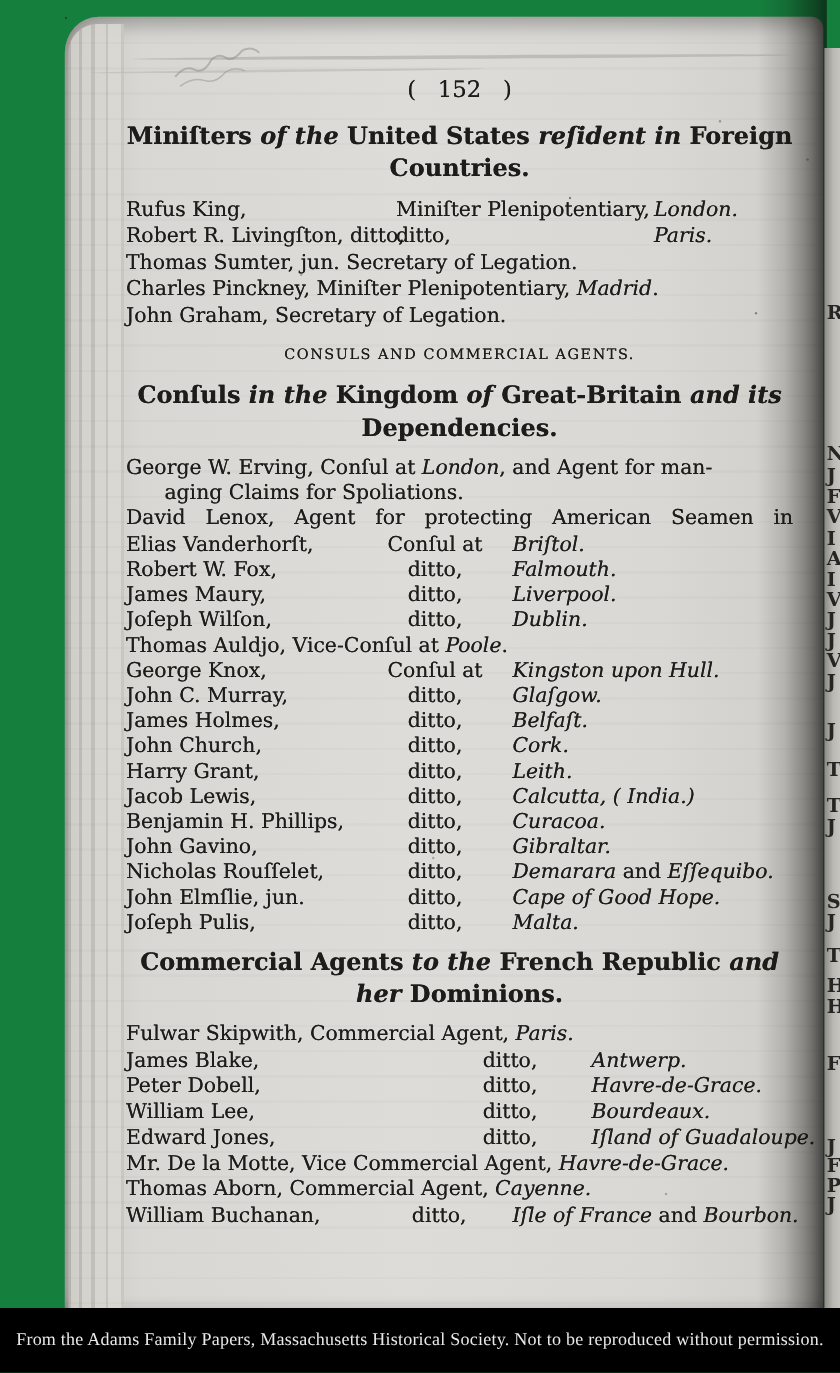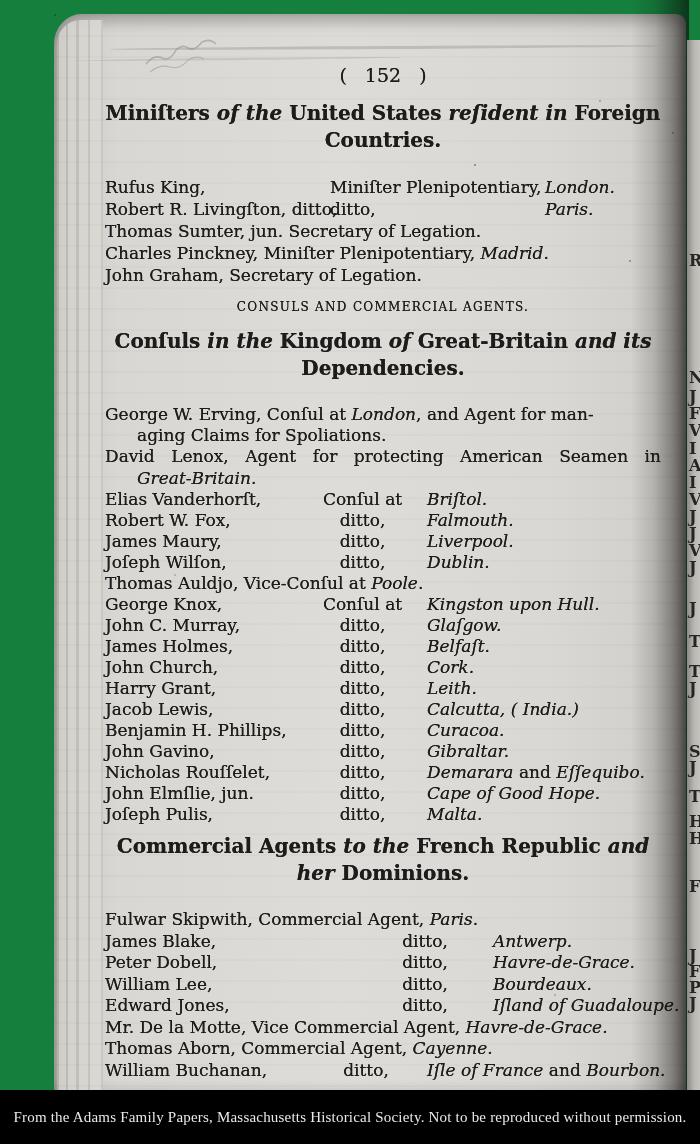--- a/index.html
+++ b/index.html
@@ -37,21 +37,21 @@
         background:linear-gradient(90deg,#8b8984 0%,#bab8b3 55%,#c6c4bf 100%);}
   .facing span{position:absolute;left:2px;font-size:16px;font-weight:bold;color:#262523;
         line-height:16px;white-space:pre;filter:blur(.3px);}
   
   .text-col{position:absolute;left:51px;top:50px;width:556px;color:#1d1c1a;
         font-size:17px;filter:blur(.33px);text-shadow:0 0 .5px rgba(25,24,22,.85);}
   .pageno{text-align:center;font-size:19px;word-spacing:12px;height:22px;margin-bottom:14px;}
   .sec-title{font-weight:bold;font-size:20px;line-height:27px;text-align:center;}
   .kicker{font-size:12px;letter-spacing:1.3px;text-align:center;height:22px;margin-top:14px;margin-bottom:6px;}
   .gap-s{height:8px;}
-  .rows{margin-top:22px;}
+  .rows{margin-top:10px;}
   .line,.cols{height:22px;line-height:22px;white-space:nowrap;}
   .s-con .line,.s-con .cols{height:21px;line-height:21px;}
   .s-fr  .line,.s-fr  .cols{height:21.5px;line-height:21.5px;}
   .line.ind{padding-left:32px;}
   .line.just{white-space:normal;text-align:justify;text-align-last:justify;height:22px;overflow:hidden;}
   .cols{position:relative;}
   .cols span{position:absolute;top:0;white-space:pre;}
   .cols .n{left:0;}
   .s-min .o{left:225px;} .s-min .p{left:440px;}
   .s-con .o{left:200px;width:115px;text-align:center;} .s-con .p{left:322px;}
@@ -104,21 +104,20 @@
         </div>
 
       <div class="kicker">CONSULS AND COMMERCIAL AGENTS.</div>
       <div class="sec-title">Conſuls <i>in the</i> Kingdom <i>of</i> Great-Britain <i>and its</i></div>
       <div class="sec-title">Dependencies.</div>
 
       <div class="rows s-con">
           <div class="line">George W. Erving, Conſul at <i>London</i>, and Agent for man-</div>
           <div class="line ind">aging Claims for Spoliations.</div>
           <div class="line just">David Lenox, Agent for protecting American Seamen in</div>
-          <div class="line ind"><i>Great-Britain.</i></div>
           <div class="cols">
             <span class="n">Elias Vanderhorſt,</span>
             <span class="o">Conſul at</span>
             <span class="p"><i>Briſtol.</i></span>
           </div>
           <div class="cols">
             <span class="n">Robert W. Fox,</span>
             <span class="o">ditto,</span>
             <span class="p"><i>Falmouth.</i></span>
           </div>

